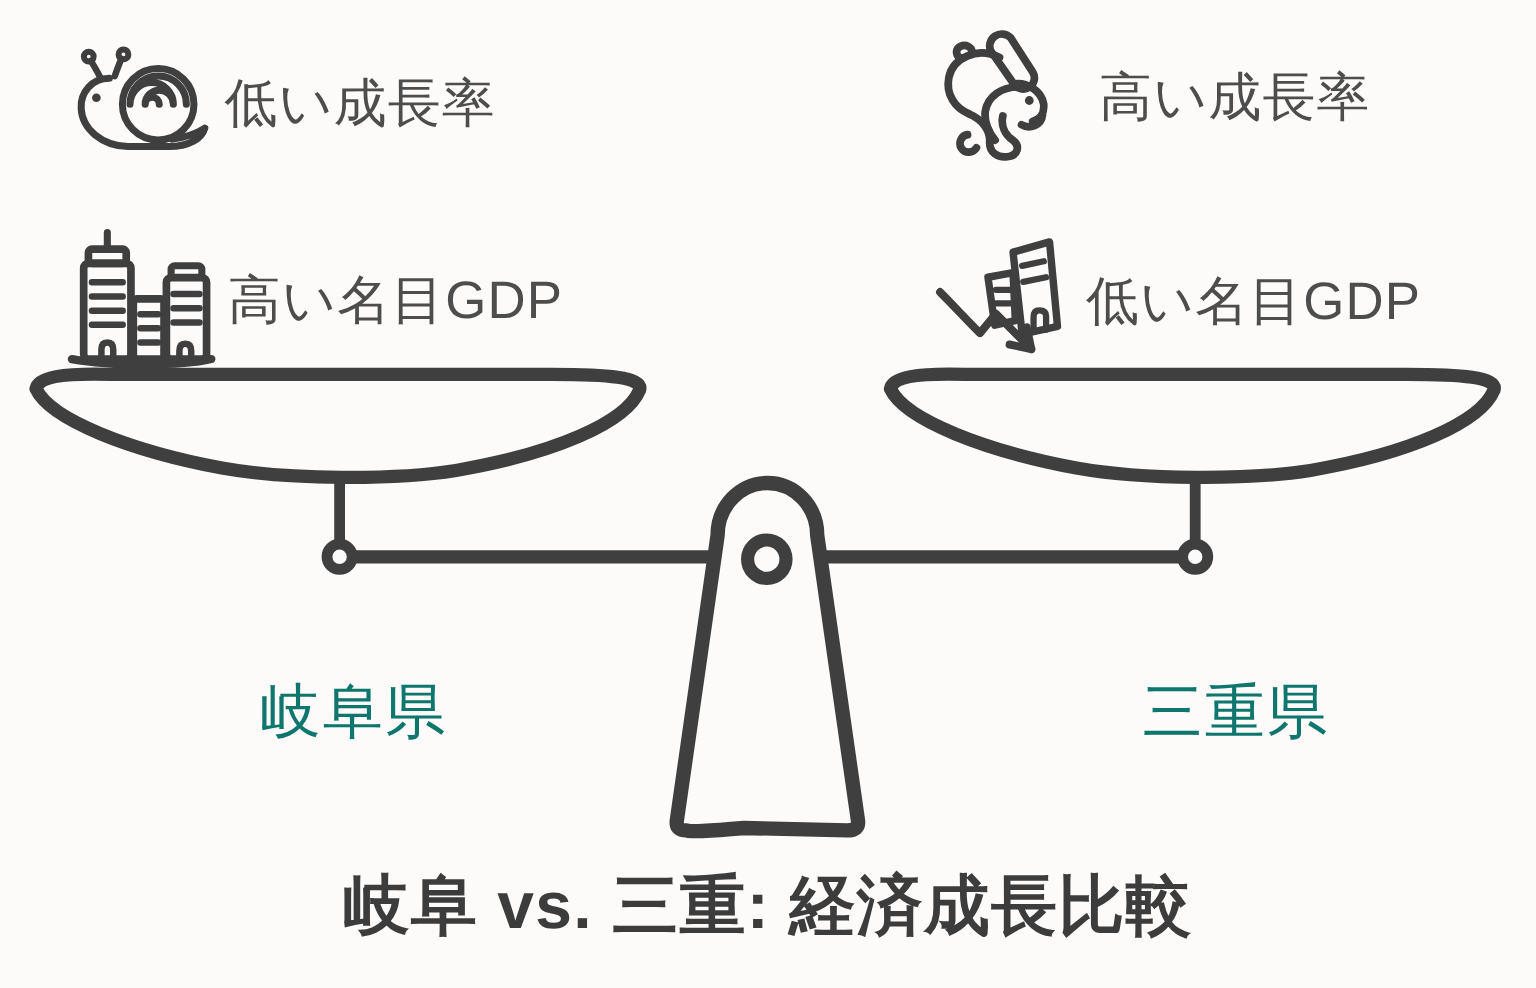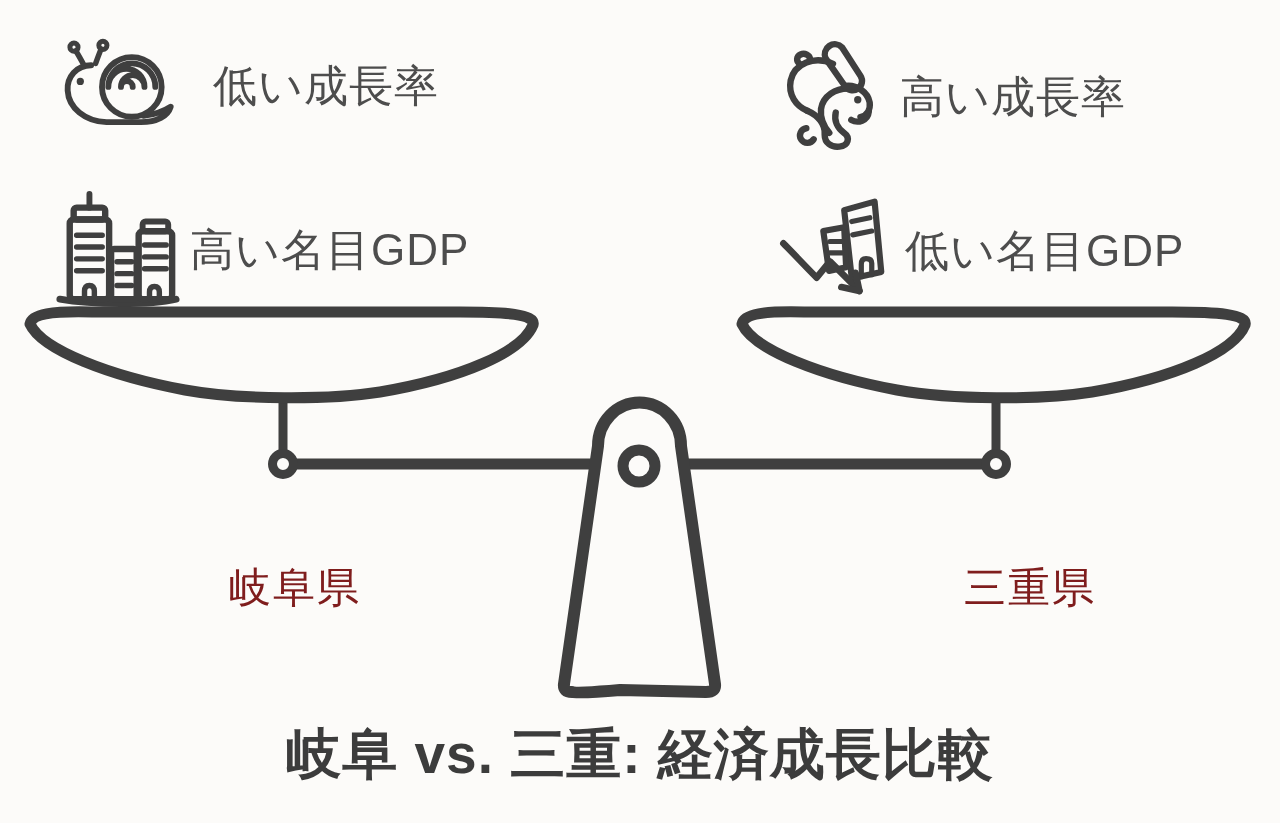--- a/index.html
+++ b/index.html
@@ -32,22 +32,22 @@
     fill: none;
     stroke: #3f3f3f;
     stroke-linecap: round;
     stroke-linejoin: round;
   }
   svg .bgfill { fill: #fcfbf9; }
   svg .inkfill { fill: #3f3f3f; stroke: none; }
   #scale-svg { position: absolute; left: 0; top: 280px; }
   .pan-label {
     position: absolute;
-    font-size: 42px;
-    color: #7f1d1d;
+    font-size: 50px;
+    color: #0f766e;
     letter-spacing: 2px;
     transform: translateX(-50%);
     white-space: nowrap;
   }
   #main-title {
     position: absolute;
     left: 0;
     top: 718px;
     width: 1280px;
     text-align: center;
@@ -55,37 +55,37 @@
     font-weight: 700;
     color: #3c3c3c;
     letter-spacing: 1px;
   }
 </style>
 </head>
 <body>
 
 <div id="canvas">
 
-  <div class="feature" style="left:55px; top:30px; height:112px; gap:36px;">
+  <div class="feature" style="left:55px; top:30px; height:112px; gap:10px;">
     <span class="icon-box">
       <svg width="122" height="106" viewBox="0 0 135 110">
         <path class="stroke" stroke-width="6.5" d="M40,32 C24,32 13,45 14,60 C15,79 33,94 57,95 L95,95 C113,95 125,88 128,78 C119,84 107,87 98,88"></path>
         <path class="stroke" stroke-width="6" d="M32,32 C29,26 26,21 23,16"></path>
         <circle class="stroke" stroke-width="5.5" cx="21" cy="12" r="4.5"></circle>
         <path class="stroke" stroke-width="6" d="M45,30 C47,24 49,19 51,14"></path>
         <circle class="stroke" stroke-width="5.5" cx="53" cy="10" r="4.5"></circle>
         <circle class="inkfill" cx="28" cy="50" r="4"></circle>
         <circle class="stroke bgfill" stroke-width="6.5" cx="85" cy="56" r="33"></circle>
         <path class="stroke" stroke-width="6.5" d="M111,56 A26,26 0 1 0 59,56 A20,20 0 1 1 99,56 A13,13 0 1 0 73,56 A6.5,6.5 0 1 1 86,56"></path>
       </svg>
     </span>
     <span class="label">低い成長率</span>
   </div>
 
-  <div class="feature" style="left:776px; top:36px; height:122px; ">
+  <div class="feature" style="left:776px; top:20px; height:122px; gap:16px;">
     <span class="icon-box">
       <svg width="124" height="118" viewBox="0 0 135 120">
         <path class="stroke" stroke-width="7" d="M54,18 A11,11 0 0 1 72,6 L92,37 A10,10 0 1 1 75,48 Z"></path>
         <path class="stroke" stroke-width="7" d="M26,24 A7,6 0 1 1 37,19"></path>
         <path class="stroke" stroke-width="7" d="M62,24 C42,14 20,24 16,42 C13,58 22,70 34,75"></path>
         <path class="stroke" stroke-width="7" d="M34,75 C46,80 54,90 53,101 C53,110 60,115 69,114 C79,113 81,104 74,99 C67,94 63,86 65,77"></path>
         <path class="stroke" stroke-width="7" d="M83,51 C64,49 51,60 49,73 C48,82 52,92 58,99"></path>
         <path class="stroke" stroke-width="7" d="M75,48 C88,46 100,55 102,66 C103,74 99,80 92,82"></path>
         <path class="stroke" stroke-width="7" d="M101,76 C100,86 89,89 82,85"></path>
         <circle class="inkfill" cx="89" cy="63" r="4"></circle>

